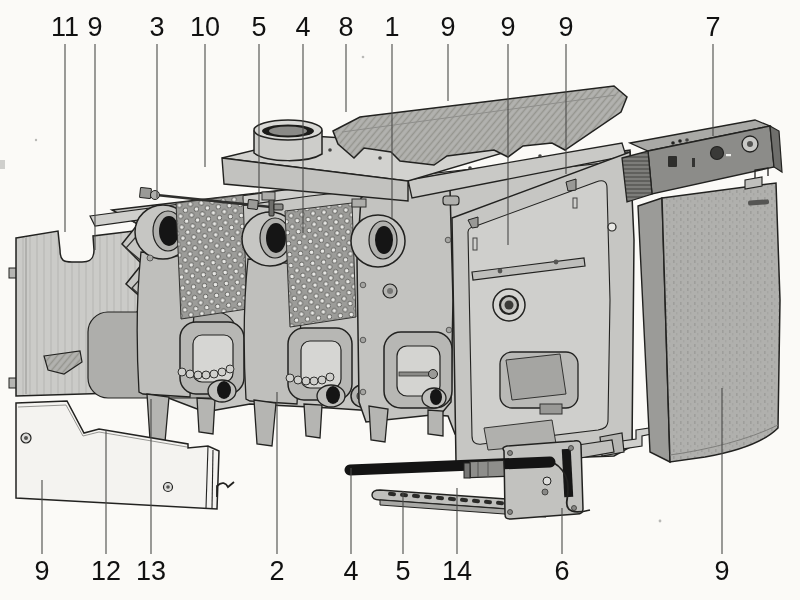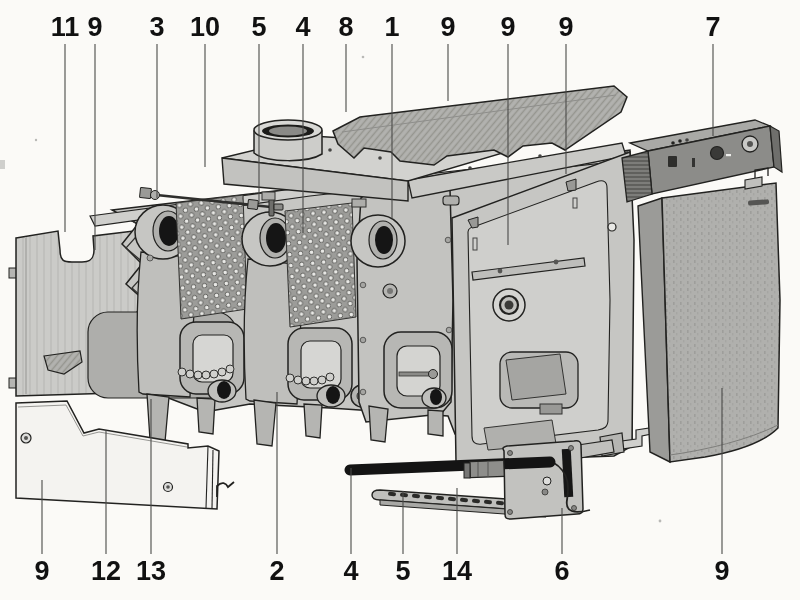--- a/index.html
+++ b/index.html
@@ -1,16 +1,16 @@
 <!DOCTYPE html>
 <html><head>
 <meta charset="utf-8">
 <style>
   html,body{margin:0;padding:0;background:#ffffff;}
-  .page{position:relative;width:800px;height:600px;background:#bef264;overflow:hidden;font-weight:bold;}
+  .page{position:relative;width:800px;height:600px;background:#bef264;overflow:hidden;}
   svg{display:block;}
   .callout-num{font-family:"Liberation Sans",sans-serif;font-size:27px;fill:#111;text-anchor:middle;}
   .leader{stroke:#4a4a48;stroke-width:1.1;}
 </style>
 </head>
 <body>
 
 <div class="page">
 <svg width="800" height="600" viewBox="0 0 800 600">
   <defs>

